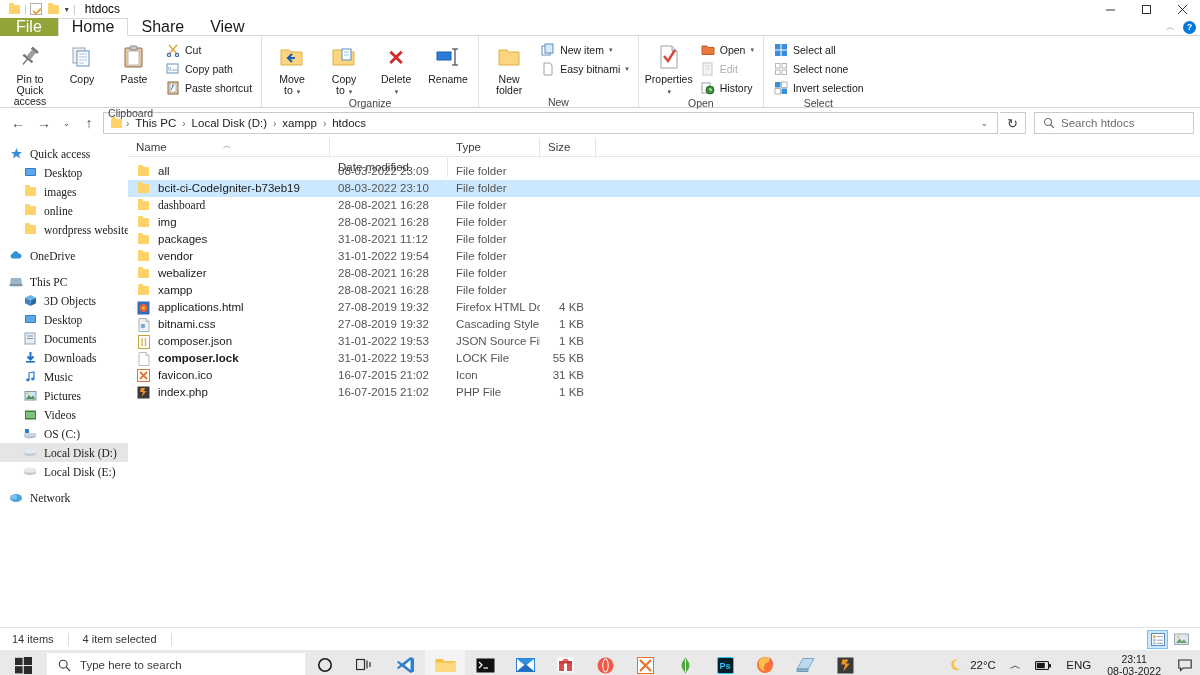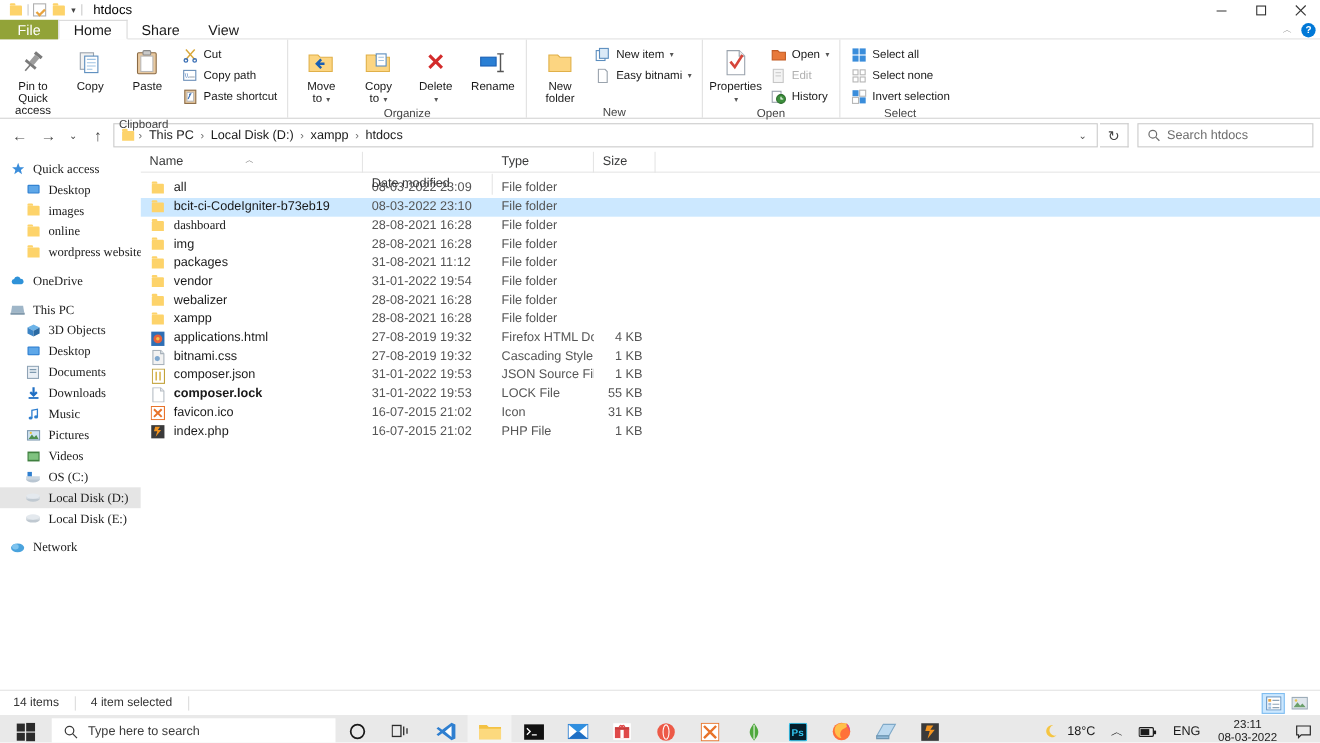--- a/index.html
+++ b/index.html
@@ -46,21 +46,21 @@
   .wc { width: 36px; height: 18px; display: flex; align-items: center; justify-content: center;
         font-size: 12px; color: #333; }
   .wc svg { display: block; }
 
   
   .tabsrow {
     height: 18px; display: flex; align-items: stretch; position: relative;
     border-bottom: 1px solid #d9d9d9; background: #fff;
   }
   .tab {
-    padding: 0 13px; display: flex; align-items: center; font-size: 13px;
+    padding: 0 13px; display: flex; align-items: center; font-size: 16px;
     color: #1a1a1a; height: 18px;
   }
   .tab.file { background: #92a338; color: #fff; font-weight: normal; padding: 0 16px; }
   .tab.active { background: #fff; border: 1px solid #d9d9d9; border-bottom: 1px solid #fff;
                  margin-bottom: -1px; }
   .tabs-right { position: absolute; right: 4px; top: 0; display: flex; align-items: center; gap: 8px; height: 18px; }
   .chev-up { font-size: 9px; color: #888; }
   .help-ico {
     width: 13px; height: 13px; border-radius: 50%; background: #0078d7; color: #fff;
     font-size: 9px; display: flex; align-items: center; justify-content: center;
@@ -1012,21 +1012,21 @@
         <path d="M11.5 2.5 L5.5 2.5 L4.2 7.5 L8.2 7.5 L6.2 14.5 L12.8 6.5 L8.8 6.5 Z" fill="#f2931e"></path>
       </svg>
     </span>
   </div>
 
   <div class="tray">
     <span class="tray-item">
       <svg width="15" height="15" viewBox="0 0 15 15">
         <path d="M10.5 10.5 A5.5 5.5 0 1 1 7.5 1.2 A4.6 4.6 0 0 0 10.5 10.5 Z" fill="#f5c542"></path>
       </svg>
-      <span>18°C</span>
+      <span>22°C</span>
     </span>
     <span class="tray-item">︿</span>
     <span class="tray-item">
       <svg width="17" height="11" viewBox="0 0 17 11">
         <rect x="0.5" y="1.5" width="13" height="8" rx="1" fill="none" stroke="#1a1a1a" stroke-width="1.1"></rect>
         <rect x="1.8" y="2.8" width="8" height="5.4" fill="#1a1a1a"></rect>
         <rect x="14" y="4" width="2" height="3.5" rx="0.6" fill="#1a1a1a"></rect>
       </svg>
     </span>
     <span class="tray-item">ENG</span>

